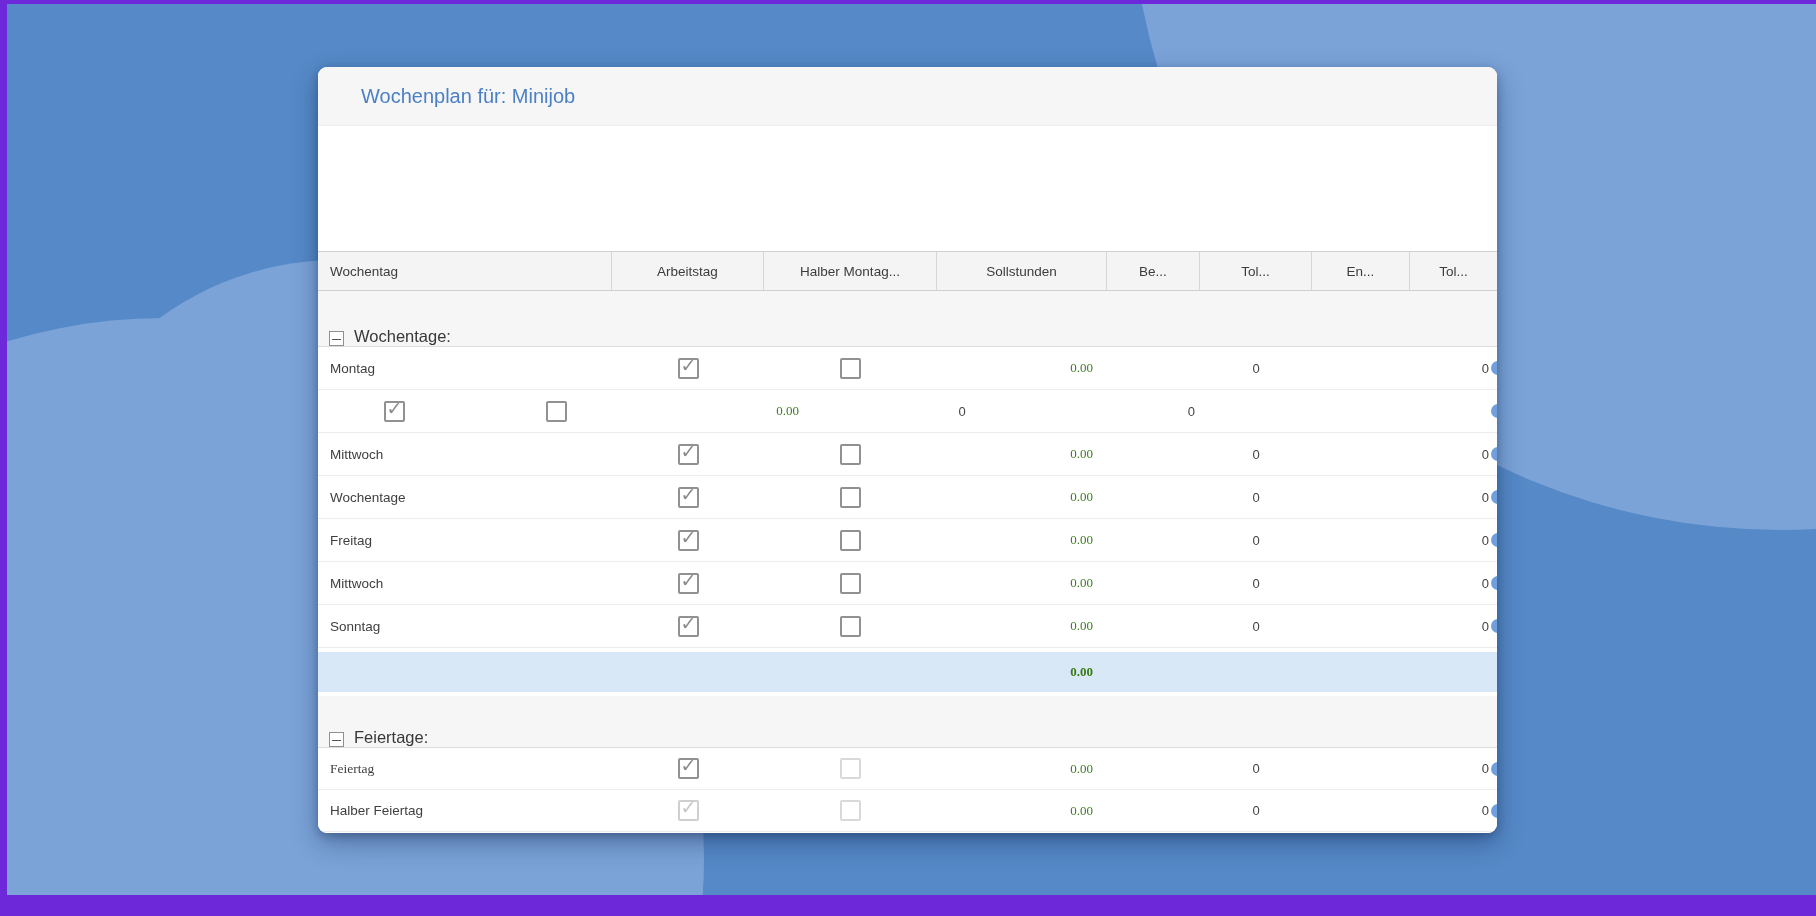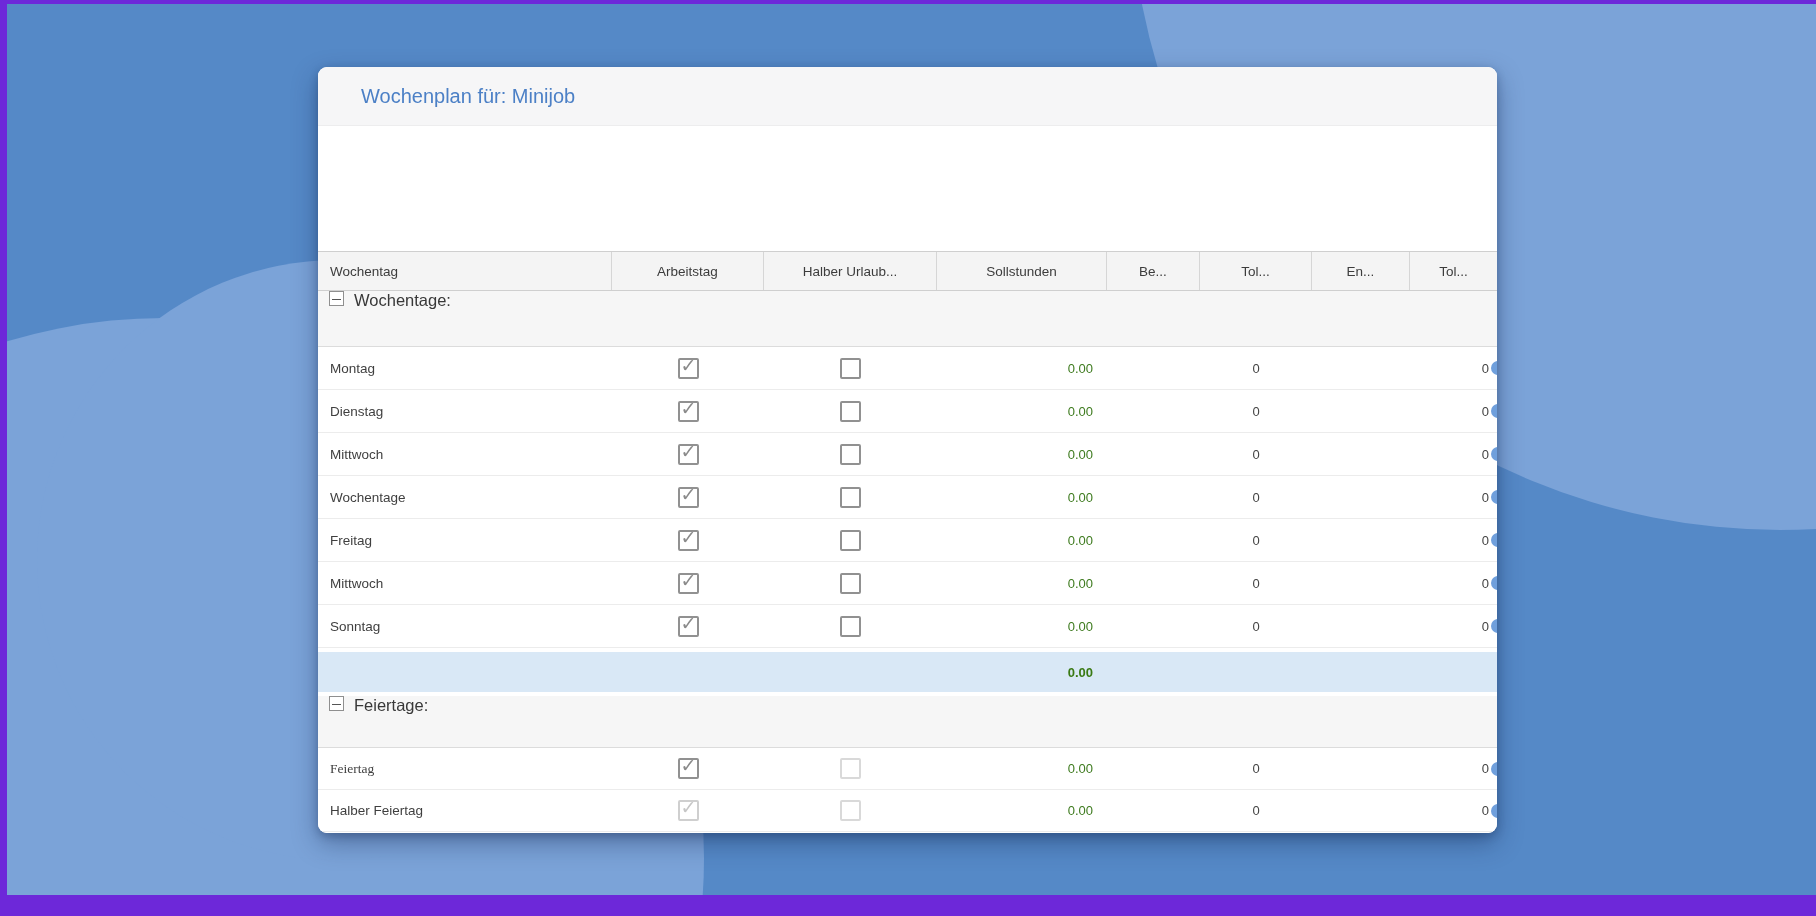--- a/index.html
+++ b/index.html
@@ -21,37 +21,37 @@
   .grid{position:absolute;left:0;top:148px;right:0;font-size:13px;color:#424242;margin-top:36px;}
 
   .grid-header{display:flex;height:40px;background:#f4f4f4;border-top:1px solid #cfcfcf;
                border-bottom:1px solid #cfcfcf;box-sizing:border-box;}
   .hcell{display:flex;align-items:center;justify-content:center;box-sizing:border-box;
          border-right:1px solid #d6d6d6;color:#3c3c3c;font-size:13.5px;height:100%;
          white-space:nowrap;overflow:hidden;cursor:pointer;}
   .hcell.left{justify-content:flex-start;padding-left:12px;}
   .hcell:last-child{border-right:none;}
 
-  .grow{position:relative;display:flex;align-items:flex-start;box-sizing:border-box;background:#fff;}
+  .grow{position:relative;display:flex;align-items:flex-end;box-sizing:border-box;background:#fff;}
   .group-row{height:56px;background:#f6f6f6;border-bottom:1px solid #dcdcdc;padding-left:11px;}
   .group-row.g2{height:52px;}
   .collapse-box{width:13px;height:13px;border:1px solid #8f8f8f;background:#fff;position:relative;
                 flex:0 0 auto;cursor:pointer;}
   .collapse-box::after{content:"";position:absolute;left:2px;right:2px;top:50%;height:1px;
                        background:#555;}
   .group-label{margin-left:10px;font-size:16.5px;color:#383838;}
 
   .data-row{height:43px;border-bottom:1px solid #ececec;}
   .data-row.short{height:42px;}
   .cell{display:flex;align-items:center;box-sizing:border-box;height:100%;justify-content:center;}
   .cell.left{justify-content:flex-start;padding-left:12px;color:#3f3f3f;font-size:13.5px;}
   .cell.right{justify-content:flex-end;}
   .cell.pad14{padding-right:14px;}
   .cell.pad8{padding-right:8px;}
-  .val-green{color:#3e7b1f;}
+  .val-green{color:#3e7b1f;font-family:Liberation Serif, serif;}
   .val-gray{color:#444;}
 
   .cb{width:17px;height:17px;border:2px solid #919191;border-radius:2px;background:#fff;
       position:relative;cursor:pointer;}
   .cb.checked::after{content:"\2713";position:absolute;left:1px;top:-4px;font-size:19px;
                      color:#8a8a8a;line-height:1;}
   .cb.disabled{border-color:#d9d9d9;cursor:default;}
   .cb.disabled.checked{border-color:#cfcfcf;}
   .cb.disabled.checked::after{color:#c6c6c6;}
 
@@ -73,21 +73,21 @@
     <div class="bg-circle bg-circle-b"></div>
 
     <div class="panel">
       <div class="titlebar">
         <span class="title">Wochenplan für: Minijob</span>
       </div>
       <div class="grid">
         <div class="grid-header" id="grid-header">
             <div class="hcell left" style="width: 294px;">Wochentag</div>
             <div class="hcell" style="width: 152px;">Arbeitstag</div>
-            <div class="hcell" style="width: 173px;">Halber Urlaub...</div>
+            <div class="hcell" style="width: 173px;">Halber Montag...</div>
             <div class="hcell" style="width: 170px;">Sollstunden</div>
             <div class="hcell" style="width: 93px;">Be...</div>
             <div class="hcell" style="width: 112px;">Tol...</div>
             <div class="hcell" style="width: 98px;">En...</div>
             <div class="hcell" style="width: 87px;">Tol...</div>
           </div>
         <div id="grid-body">
             <div class="grow group-row">
               <span class="collapse-box"></span>
               <span class="group-label">Wochentage:</span>
@@ -101,21 +101,20 @@
                 <span class="cb"></span>
               </div>
               <div class="cell right pad14 val-green" style="width: 170px;">0.00</div>
               <div class="cell  val-gray" style="width: 93px;"></div>
               <div class="cell  val-gray" style="width: 112px;">0</div>
               <div class="cell  val-gray" style="width: 98px;"></div>
               <div class="cell right pad8 val-gray" style="width: 87px;">0</div>
               <span class="row-dot"></span>
             </div>
             <div class="grow data-row">
-              <div class="cell left " style="width: 294px;">Dienstag</div>
               <div class="cell  " style="width: 152px;">
                 <span class="cb checked"></span>
               </div>
               <div class="cell  " style="width: 173px;">
                 <span class="cb"></span>
               </div>
               <div class="cell right pad14 val-green" style="width: 170px;">0.00</div>
               <div class="cell  val-gray" style="width: 93px;"></div>
               <div class="cell  val-gray" style="width: 112px;">0</div>
               <div class="cell  val-gray" style="width: 98px;"></div>

